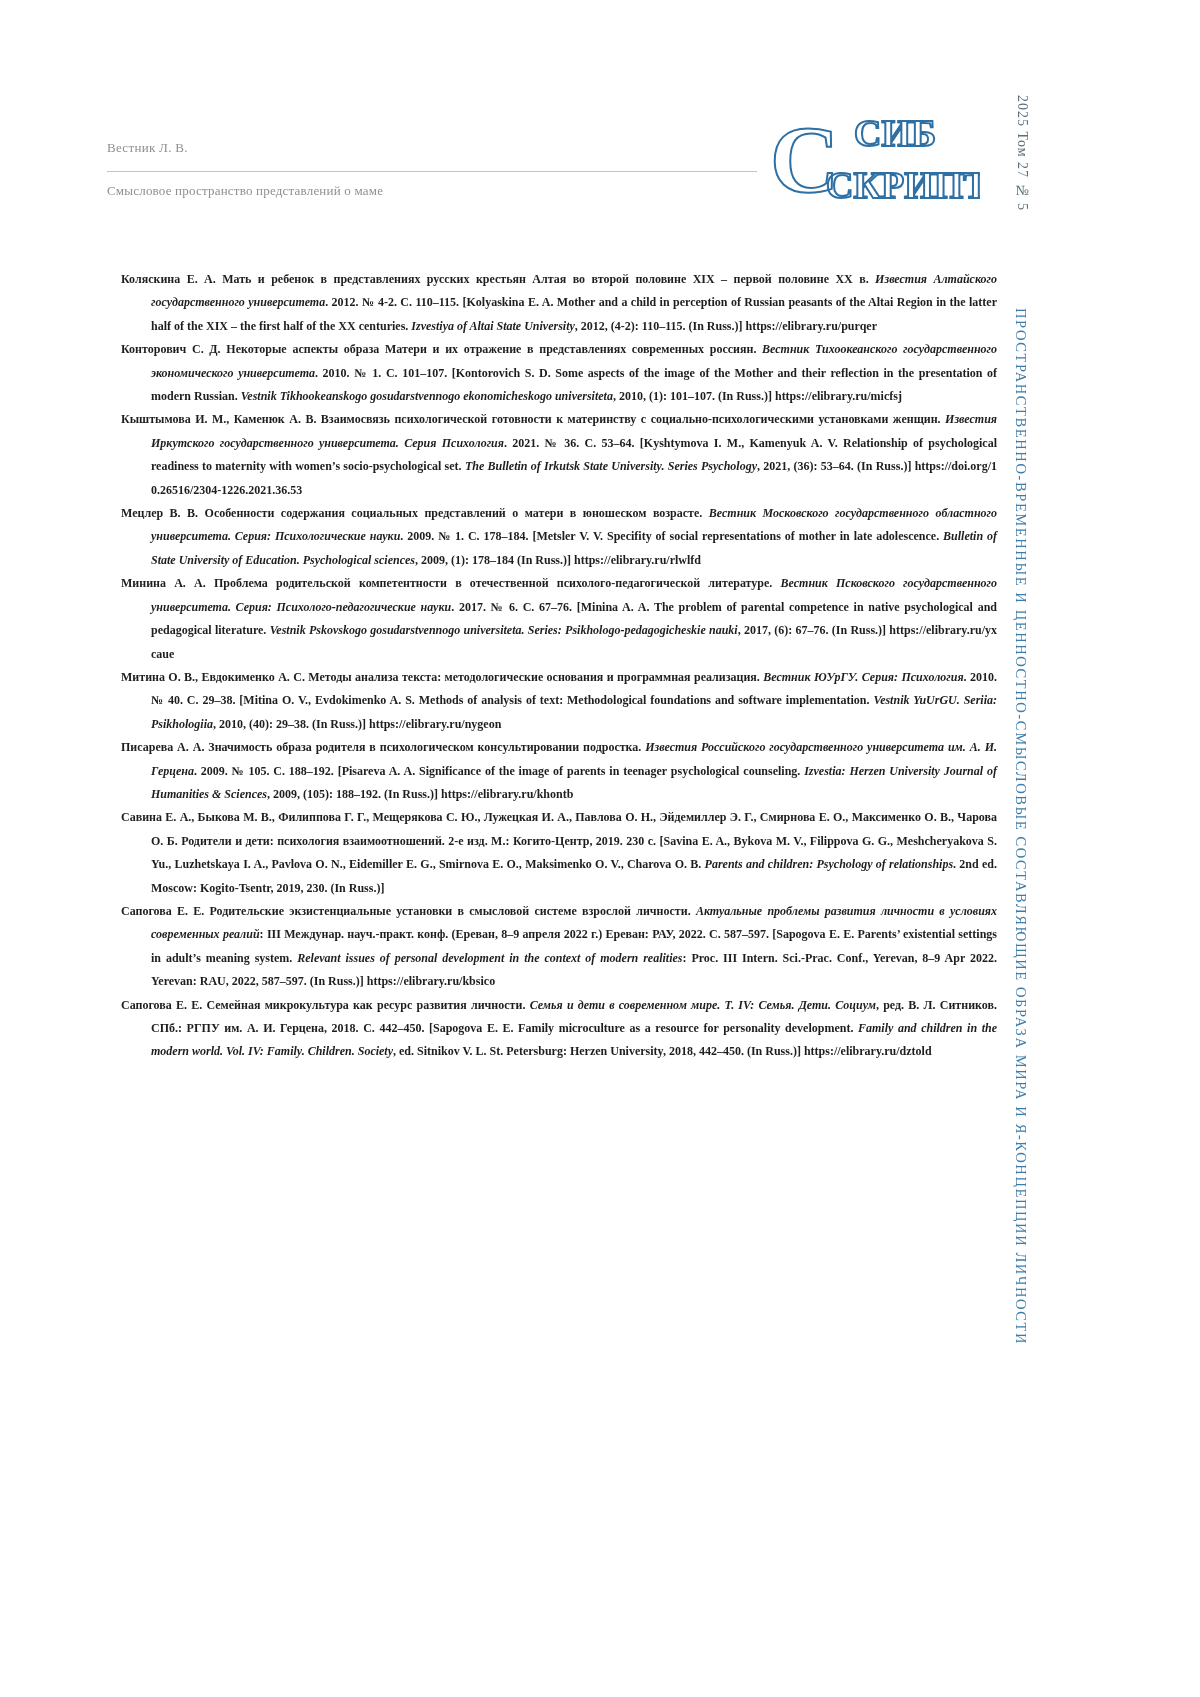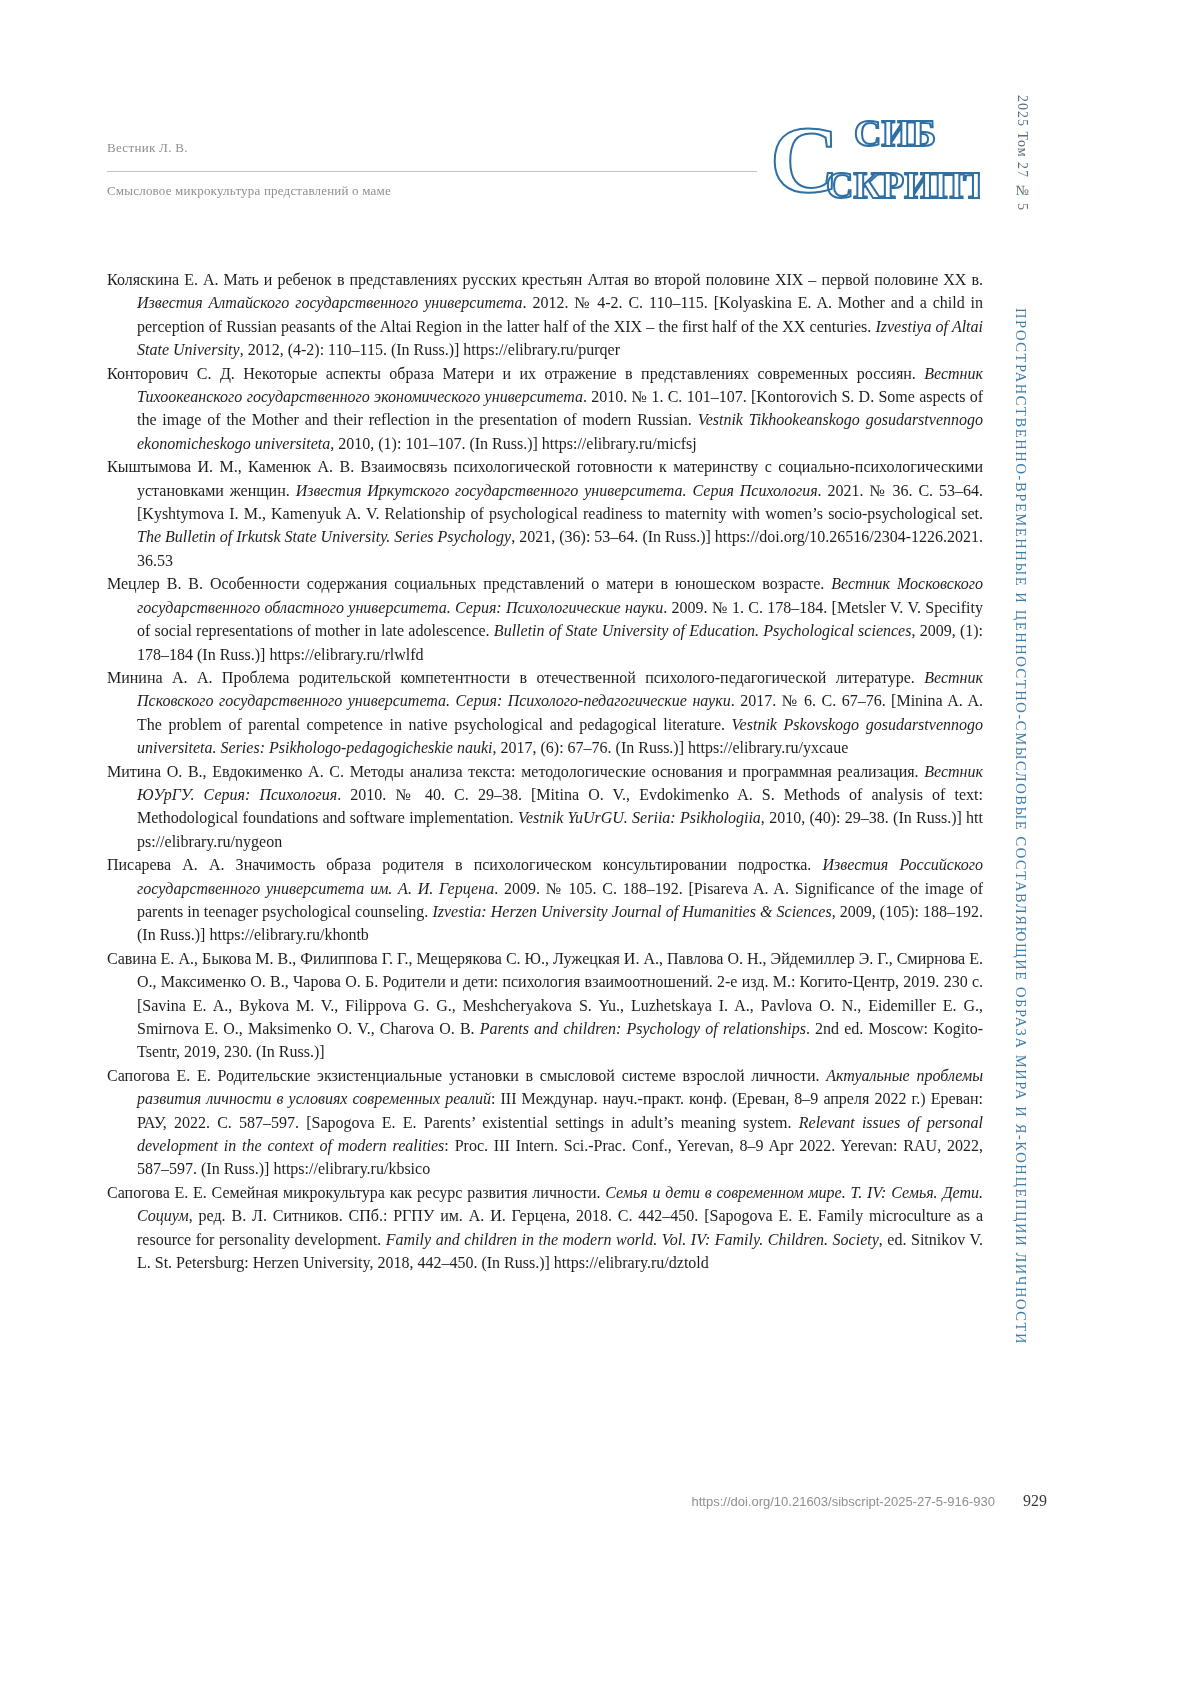--- a/index.html
+++ b/index.html
@@ -49,24 +49,25 @@
   }
   .side-title {
     position: absolute; left: 1012px; top: 308px;
     writing-mode: vertical-rl;
     font-size: 14.5px; letter-spacing: 1.6px;
     color: var(--accent, #3c7ca8);
     white-space: nowrap;
   }
   
   .refs {
-    position: absolute; left: 107px; top: 268px;
+    position: absolute; left: 121px; top: 268px;
     width: 876px;
-    font-size: 16px; line-height: 23.4px;
+    font-size: 12px; line-height: 23.4px;
     text-align: justify;
+    font-weight: bold;
   }
   .ref {
     padding-left: 30px;
     text-indent: -30px;
   }
   .it { font-style: italic; }
   .url { word-break: break-all; }
   
   .footer {
     position: absolute; left: 107px; top: 1492px;
@@ -82,21 +83,21 @@
     font-size: 16px; color: #3a3a3a;
   }
 </style>
 </head>
 <body>
 
 <div class="page">
 
   <div class="author">Вестник Л. В.</div>
   <div class="rule"></div>
-  <div class="running-title">Смысловое микрокультура представлений о маме</div>
+  <div class="running-title">Смысловое пространство представлений о маме</div>
 
   <svg class="logo" viewBox="0 0 210 112">
     <text x="0" y="88" font-size="96">С</text>
     <text x="84" y="42" font-size="38">СИБ</text>
     <text x="56" y="94" font-size="38">СКРИПТ</text>
   </svg>
 
   <div class="side-issue">2025 Том 27 № 5</div>
   <div class="side-title">ПРОСТРАНСТВЕННО-ВРЕМЕННЫЕ И ЦЕННОСТНО-СМЫСЛОВЫЕ СОСТАВЛЯЮЩИЕ ОБРАЗА МИРА И Я-КОНЦЕПЦИИ ЛИЧНОСТИ</div>
 
@@ -106,18 +107,14 @@
       <p class="ref"><span>Кыштымова И. М., Каменюк А. В. Взаимосвязь психологической готовности к материнству с социально-психологическими установками женщин. </span><span class="it">Известия Иркутского государственного университета. Серия Психология</span><span>. 2021. № 36. С. 53–64. [Kyshtymova I. M., Kamenyuk A. V. Relationship of psychological readiness to maternity with women’s socio-psychological set. </span><span class="it">The Bulletin of Irkutsk State University. Series Psychology</span><span>, 2021, (36): 53–64. (In Russ.)] </span><span class="url">https://doi.org/10.26516/2304-1226.2021.36.53</span></p>
       <p class="ref"><span>Мецлер В. В. Особенности содержания социальных представлений о матери в юношеском возрасте. </span><span class="it">Вестник Московского государственного областного университета. Серия: Психологические науки</span><span>. 2009. № 1. С. 178–184. [Metsler V. V. Specifity of social representations of mother in late adolescence. </span><span class="it">Bulletin of State University of Education. Psychological sciences</span><span>, 2009, (1): 178–184 (In Russ.)] </span><span class="url">https://elibrary.ru/rlwlfd</span></p>
       <p class="ref"><span>Минина А. А. Проблема родительской компетентности в отечественной психолого-педагогической литературе. </span><span class="it">Вестник Псковского государственного университета. Серия: Психолого-педагогические науки</span><span>. 2017. № 6. С. 67–76. [Minina A. A. The problem of parental competence in native psychological and pedagogical literature. </span><span class="it">Vestnik Pskovskogo gosudarstvennogo universiteta. Series: Psikhologo-pedagogicheskie nauki</span><span>, 2017, (6): 67–76. (In Russ.)] </span><span class="url">https://elibrary.ru/yxcaue</span></p>
       <p class="ref"><span>Митина О. В., Евдокименко А. С. Методы анализа текста: методологические основания и программная реализация. </span><span class="it">Вестник ЮУрГУ. Серия: Психология</span><span>. 2010. № 40. С. 29–38. [Mitina O. V., Evdokimenko A. S. Methods of analysis of text: Methodological foundations and software implementation. </span><span class="it">Vestnik YuUrGU. Seriia: Psikhologiia</span><span>, 2010, (40): 29–38. (In Russ.)] </span><span class="url">https://elibrary.ru/nygeon</span></p>
       <p class="ref"><span>Писарева А. А. Значимость образа родителя в психологическом консультировании подростка. </span><span class="it">Известия Российского государственного университета им. А. И. Герцена</span><span>. 2009. № 105. С. 188–192. [Pisareva A. A. Significance of the image of parents in teenager psychological counseling. </span><span class="it">Izvestia: Herzen University Journal of Humanities &amp; Sciences</span><span>, 2009, (105): 188–192. (In Russ.)] </span><span class="url">https://elibrary.ru/khontb</span></p>
       <p class="ref"><span>Савина Е. А., Быкова М. В., Филиппова Г. Г., Мещерякова С. Ю., Лужецкая И. А., Павлова О. Н., Эйдемиллер Э. Г., Смирнова Е. О., Максименко О. В., Чарова О. Б. Родители и дети: психология взаимоотношений. 2-е изд. М.: Когито-Центр, 2019. 230 с. [Savina E. A., Bykova M. V., Filippova G. G., Meshcheryakova S. Yu., Luzhetskaya I. A., Pavlova O. N., Eidemiller E. G., Smirnova E. O., Maksimenko O. V., Charova O. B. </span><span class="it">Parents and children: Psychology of relationships</span><span>. 2nd ed. Moscow: Kogito-Tsentr, 2019, 230. (In Russ.)]</span></p>
       <p class="ref"><span>Сапогова Е. Е. Родительские экзистенциальные установки в смысловой системе взрослой личности. </span><span class="it">Актуальные проблемы развития личности в условиях современных реалий</span><span>: III Междунар. науч.-практ. конф. (Ереван, 8–9 апреля 2022 г.) Ереван: РАУ, 2022. С. 587–597. [Sapogova E. E. Parents’ existential settings in adult’s meaning system. </span><span class="it">Relevant issues of personal development in the context of modern realities</span><span>: Proc. III Intern. Sci.-Prac. Conf., Yerevan, 8–9 Apr 2022. Yerevan: RAU, 2022, 587–597. (In Russ.)] </span><span class="url">https://elibrary.ru/kbsico</span></p>
       <p class="ref"><span>Сапогова Е. Е. Семейная микрокультура как ресурс развития личности. </span><span class="it">Семья и дети в современном мире. Т. IV: Семья. Дети. Социум</span><span>, ред. В. Л. Ситников. СПб.: РГПУ им. А. И. Герцена, 2018. С. 442–450. [Sapogova E. E. Family microculture as a resource for personality development. </span><span class="it">Family and children in the modern world. Vol. IV: Family. Children. Society</span><span>, ed. Sitnikov V. L. St. Petersburg: Herzen University, 2018, 442–450. (In Russ.)] </span><span class="url">https://elibrary.ru/dztold</span></p>
     </main>
 
-  <footer class="footer">
-    <span class="doi">https://doi.org/10.21603/sibscript-2025-27-5-916-930</span>
-    <span class="pagenum">929</span>
-  </footer>
 
 </div>
 
 </body></html>

